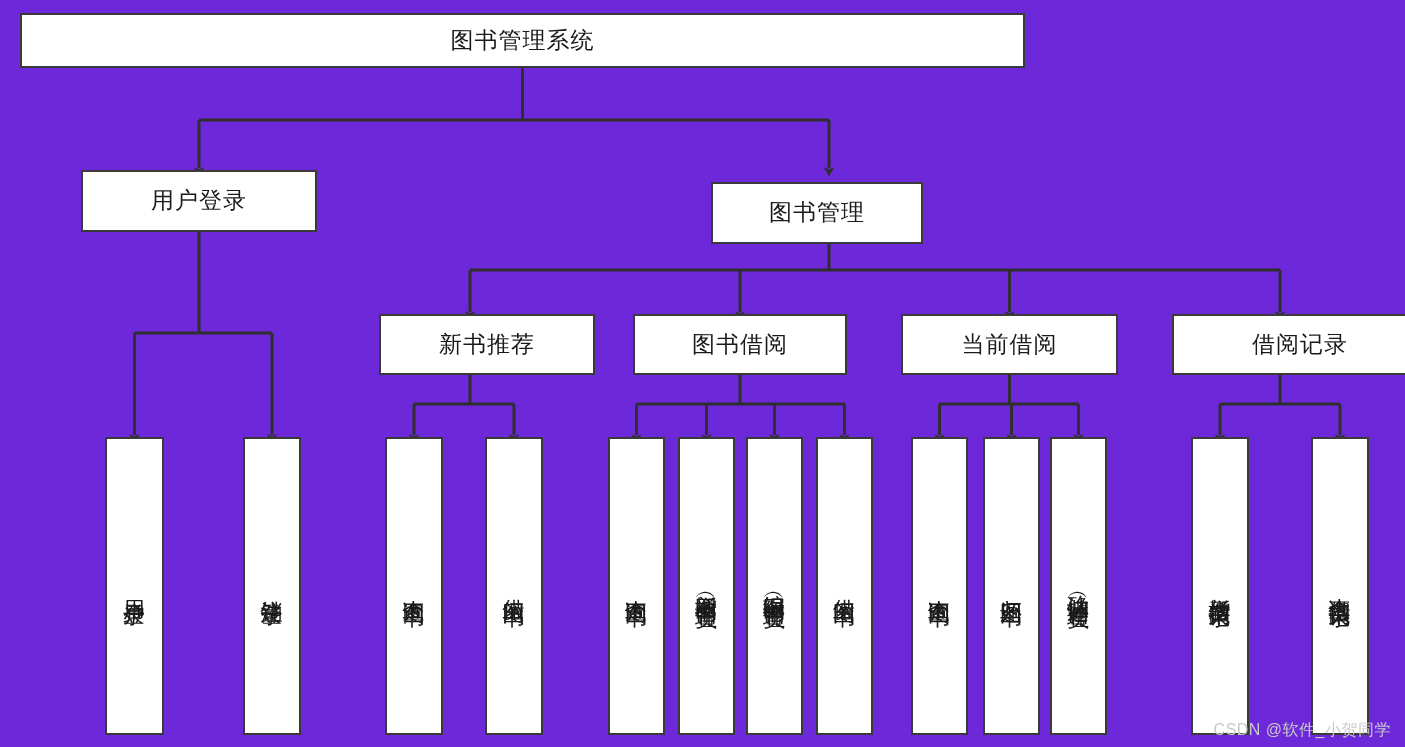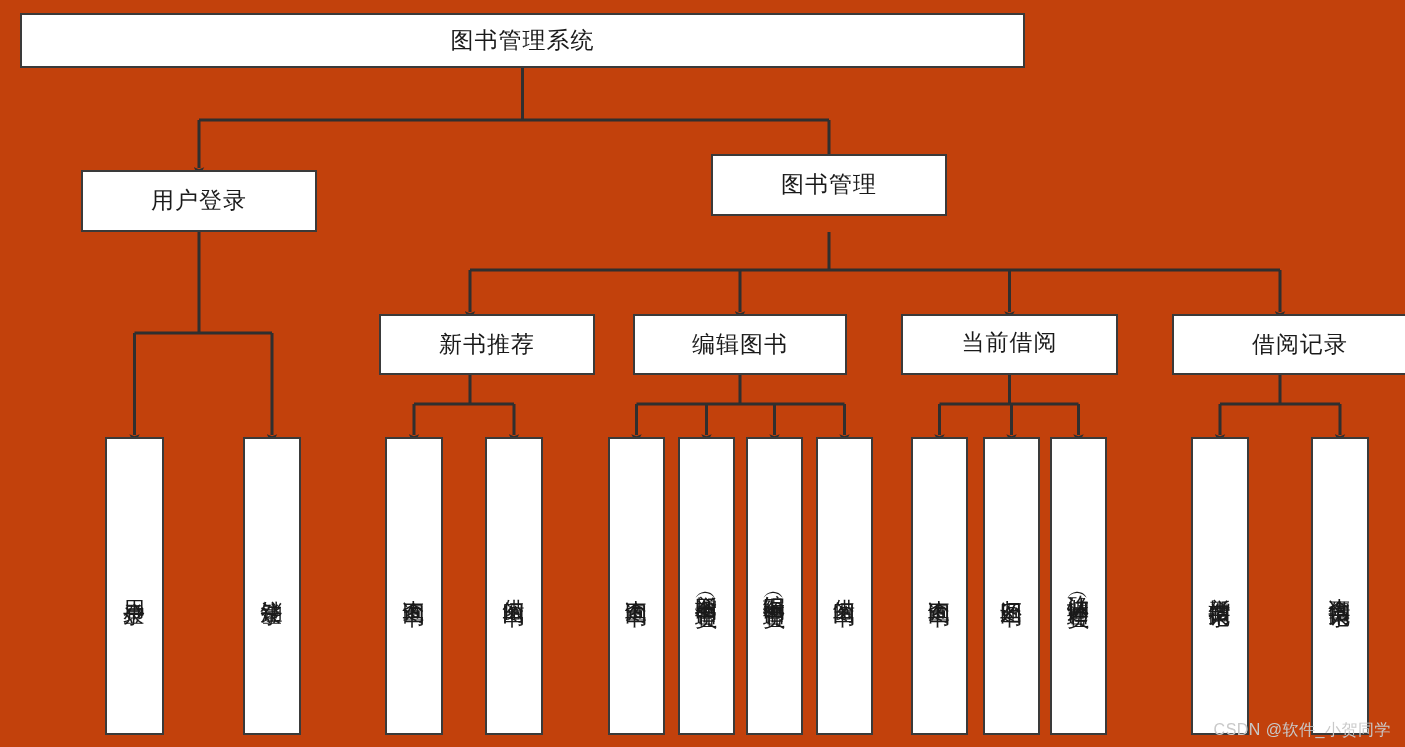--- a/index.html
+++ b/index.html
@@ -8,21 +8,21 @@
     padding: 0;
     background: #ffffff;
   }
   body {
     font-family: "Liberation Sans", "DejaVu Sans", sans-serif;
   }
   #canvas {
     position: relative;
     width: 1405px;
     height: 747px;
-    background: #c2410c;
+    background: #6d28d9;
     overflow: hidden;
   }
   #wires {
     position: absolute;
     left: 0;
     top: 0;
     width: 1405px;
     height: 747px;
   }
   .node {
@@ -114,30 +114,30 @@
       </g>
   </svg>
 
   <div id="nodes-layer">
       <div class="node horiz" style="left: 20px; top: 13px; width: 1005px; height: 55px;">
         <span class="htext">图书管理系统</span>
       </div>
       <div class="node horiz" style="left: 81px; top: 170px; width: 236px; height: 62px;">
         <span class="htext">用户登录</span>
       </div>
-      <div class="node horiz" style="left: 711px; top: 154px; width: 236px; height: 62px;">
+      <div class="node horiz" style="left: 711px; top: 182px; width: 212px; height: 62px;">
         <span class="htext">图书管理</span>
       </div>
       <div class="node horiz" style="left: 362px; top: 314px; width: 216px; height: 61px; margin-left: 17px;">
         <span class="htext">新书推荐</span>
       </div>
       <div class="node horiz" style="left: 633px; top: 314px; width: 214px; height: 61px;">
-        <span class="htext">编辑图书</span>
+        <span class="htext">图书借阅</span>
       </div>
-      <div class="node horiz" style="left: 901px; top: 314px; width: 217px; height: 61px; font-family: Liberation Mono, monospace;">
+      <div class="node horiz" style="left: 901px; top: 314px; width: 217px; height: 61px;">
         <span class="htext">当前借阅</span>
       </div>
       <div class="node horiz" style="left: 1172px; top: 314px; width: 256px; height: 61px;">
         <span class="htext">借阅记录</span>
       </div>
       <div class="node vert" style="left: 105px; top: 437px; width: 59px; height: 298px;">
         <span class="vtext">用户登录</span>
       </div>
       <div class="node vert" style="left: 243px; top: 437px; width: 58px; height: 298px;">
         <span class="vtext">注销登录</span>

